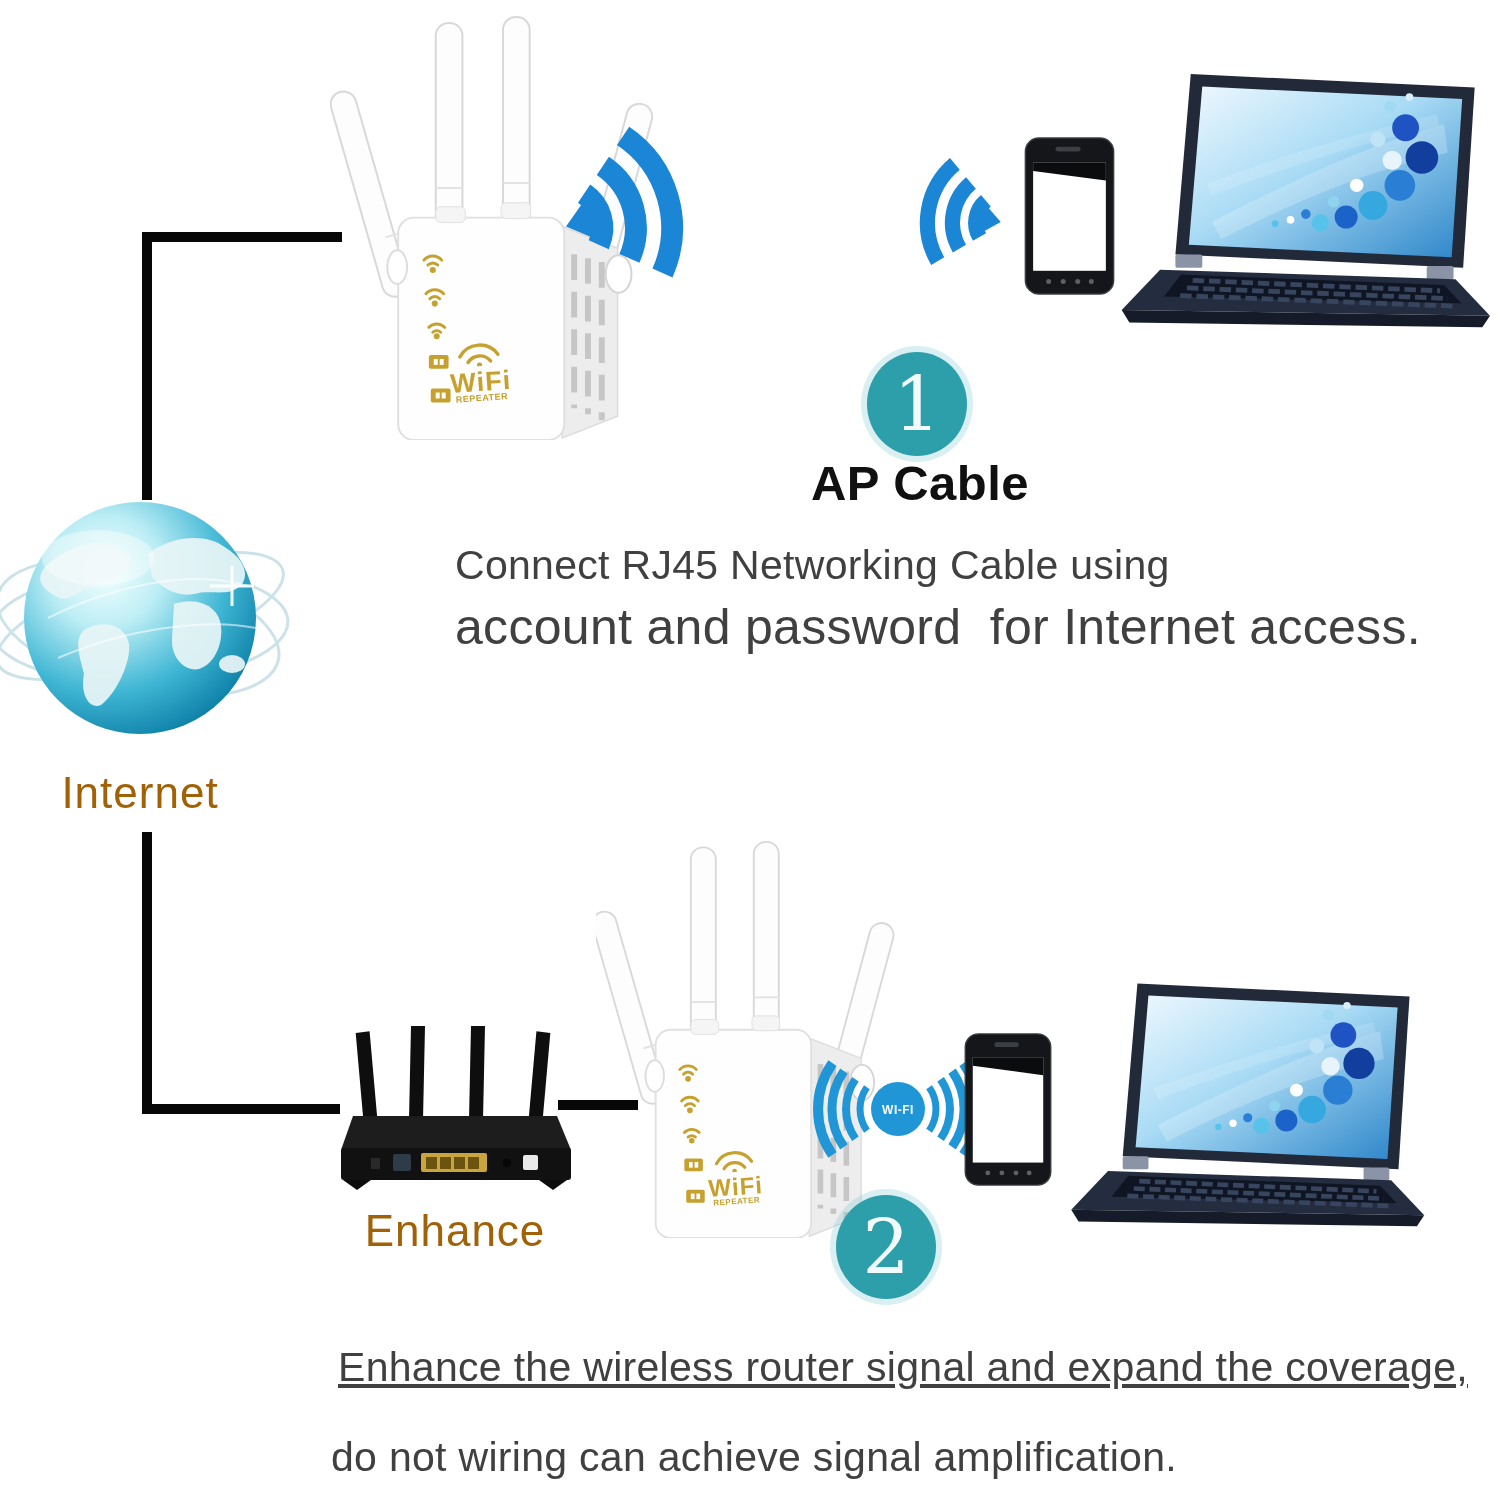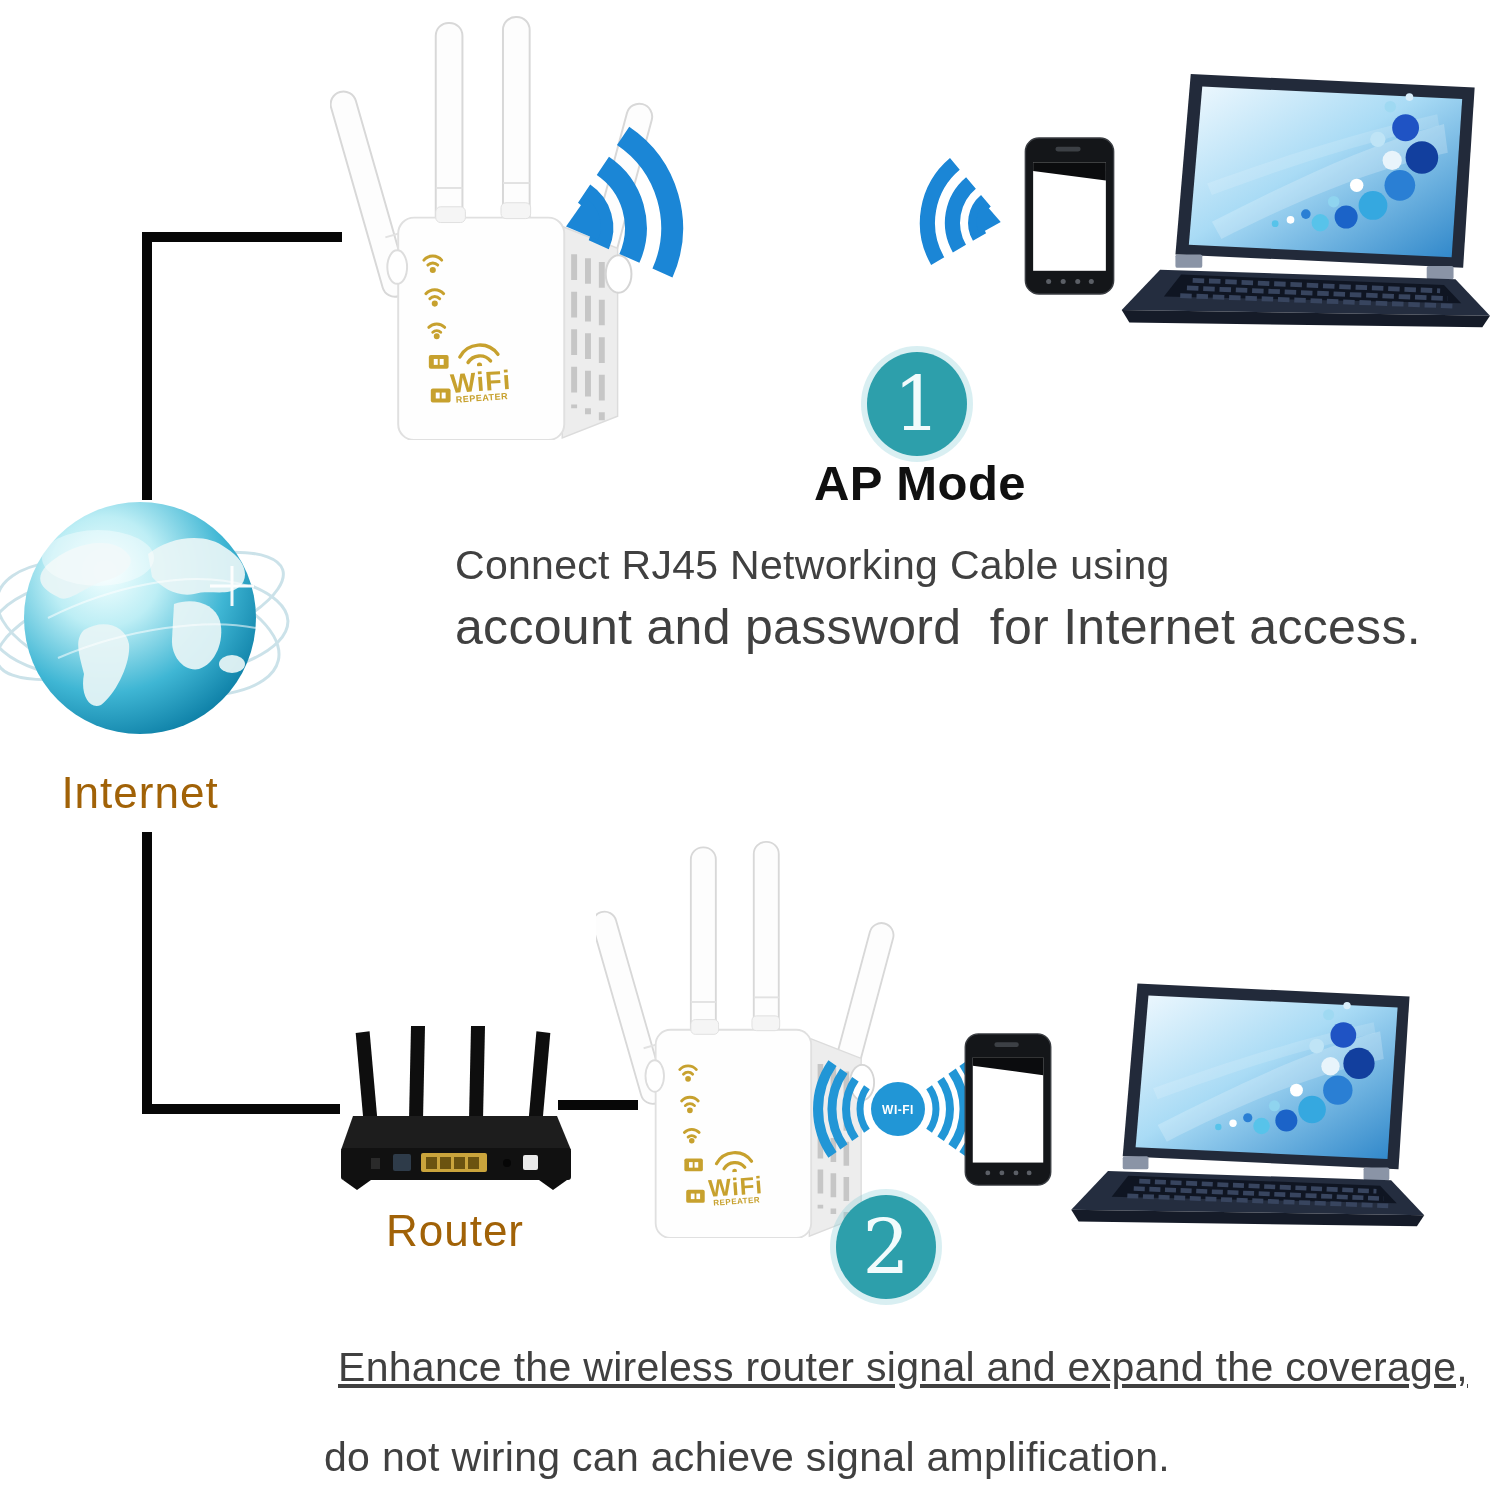--- a/index.html
+++ b/index.html
@@ -247,28 +247,28 @@
       <use href="#sym-wifi"></use>
     </svg>
   <svg class="abs" style="left:1068px;top:68px;" width="422" height="274">
       <use href="#sym-laptop"></use>
     </svg>
   <svg class="abs" style="left:1022px;top:136px;" width="95" height="160">
       <use href="#sym-phone"></use>
     </svg>
 
   <div class="step-circle" style="left:867px;top:352px;">1</div>
-  <div class="step-title" style="left:755px;top:455px;width:330px;font-size:49px;">AP Mode</div>
+  <div class="step-title" style="left:755px;top:455px;width:330px;font-size:49px;">AP Cable</div>
   <div class="step-desc" style="left:455px;top:542px;width:1010px;font-size:41px;">Connect RJ45 Networking Cable using</div>
   <div class="step-desc" style="left:455px;top:598px;width:1010px;font-size:50px;">account and password  for Internet access.</div>
 
   <svg class="abs" style="left:335px;top:1022px;" width="240" height="170">
       <use href="#sym-router"></use>
     </svg>
-  <div class="label" style="left:355px;top:1206px;width:200px;font-size:44px;">Router</div>
+  <div class="label" style="left:355px;top:1206px;width:200px;font-size:44px;">Enhance</div>
 
   <svg class="abs" style="left:596px;top:840px;" width="310" height="398">
       <use href="#sym-repeater"></use>
     </svg>
   <div class="logo-overlay" style="left:685px;top:1148px;width:100px;">
     <svg width="48" height="24" viewBox="0 0 60 30">
       <g stroke="#c7a12e" fill="none" stroke-width="4" stroke-linecap="round">
         <path d="M8,18 A26,26 0 0 1 52,18"></path>
         <path d="M17,25 A16,16 0 0 1 43,25"></path>
       </g>
@@ -295,15 +295,15 @@
 
   <svg class="abs" style="left:996px;top:978px;" width="452" height="262">
       <use href="#sym-laptop"></use>
     </svg>
   <svg class="abs" style="left:962px;top:1032px;" width="92" height="155">
       <use href="#sym-phone"></use>
     </svg>
 
   <div class="step-circle" style="left:836px;top:1195px;">2</div>
   <div class="step-desc" style="left:338px;top:1344px;width:1150px;font-size:41px;text-decoration:underline;">Enhance the wireless router signal and expand the coverage,</div>
-  <div class="step-desc" style="left:324px;top:1434px;width:1150px;font-size:41px;">do not wiring can achieve signal amplification.</div>
+  <div class="step-desc" style="left:331px;top:1434px;width:1150px;font-size:41px;">do not wiring can achieve signal amplification.</div>
 
 </div>
 
 </body></html>

